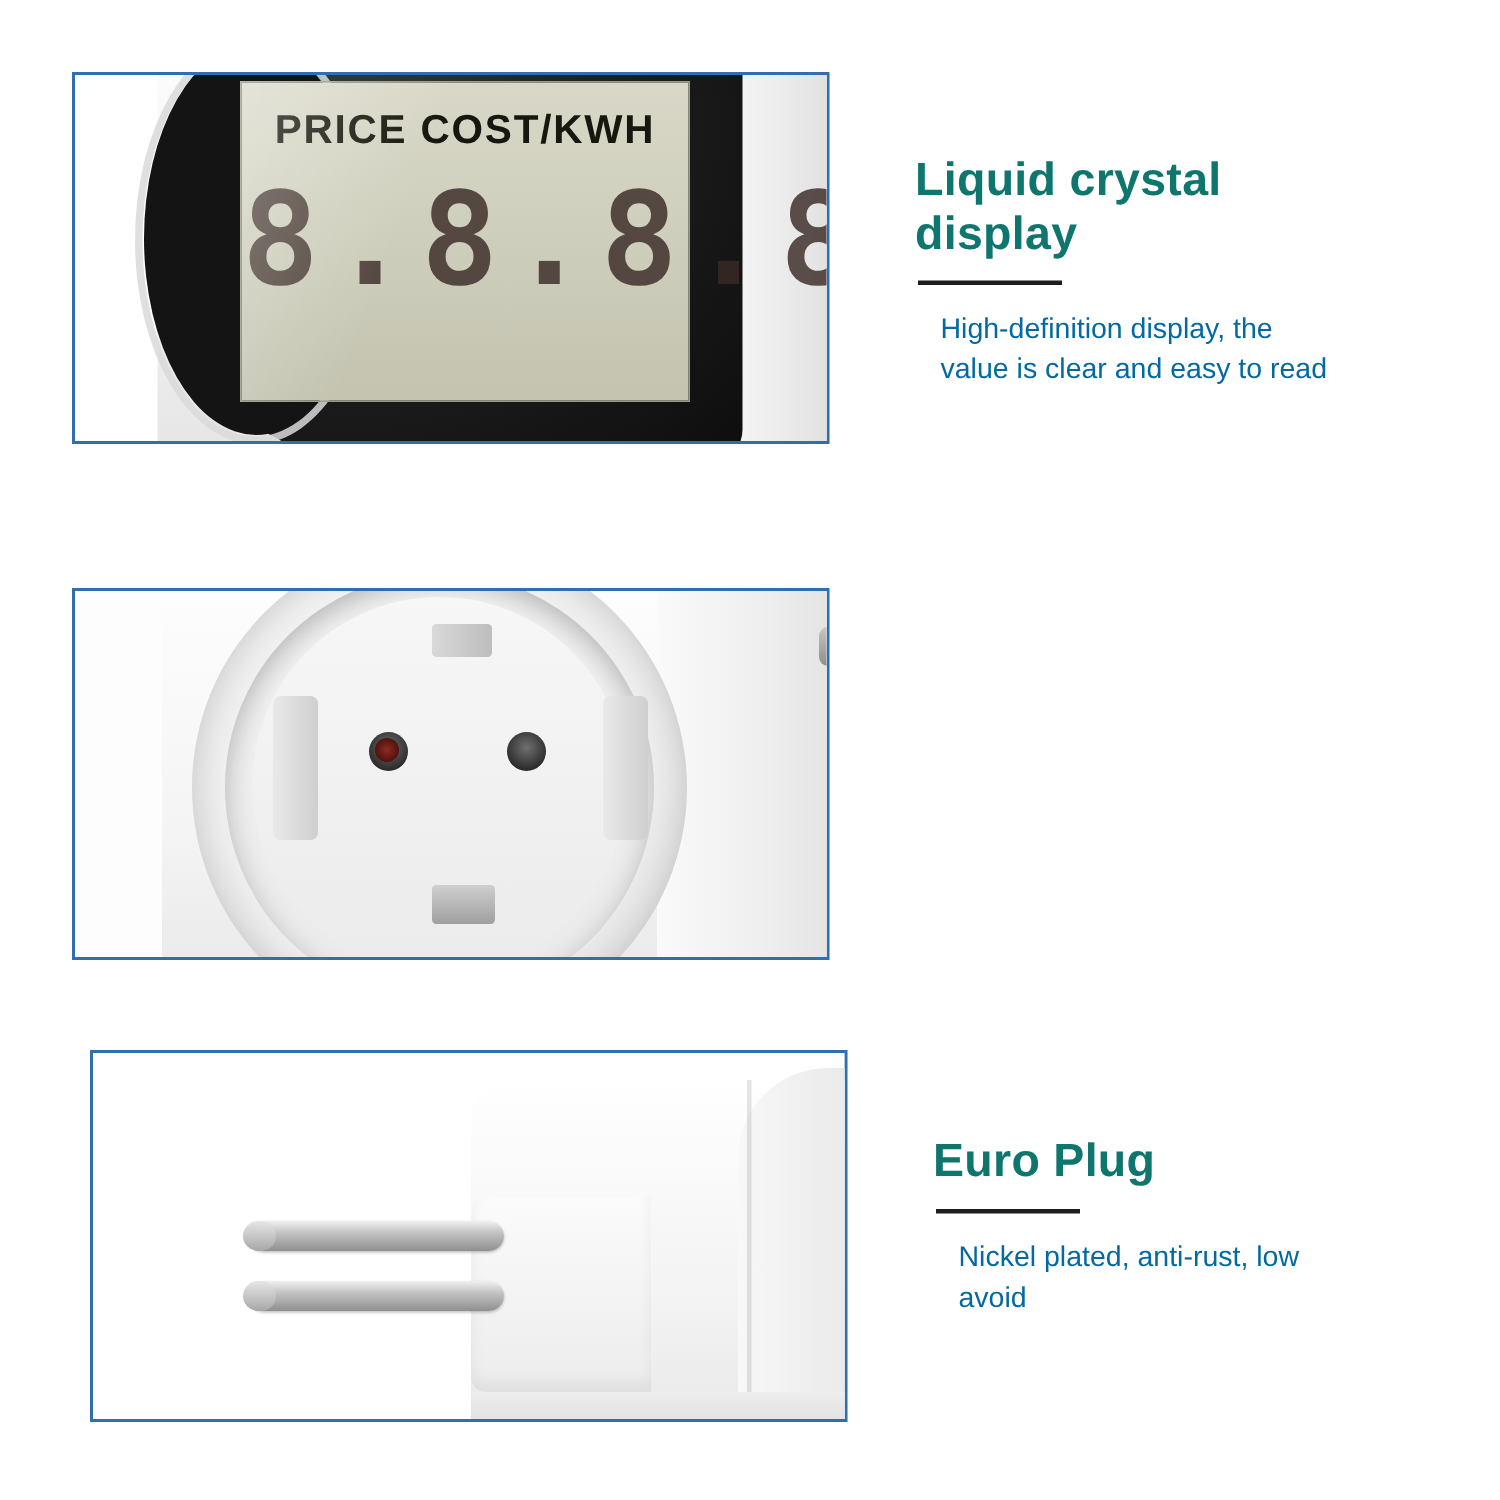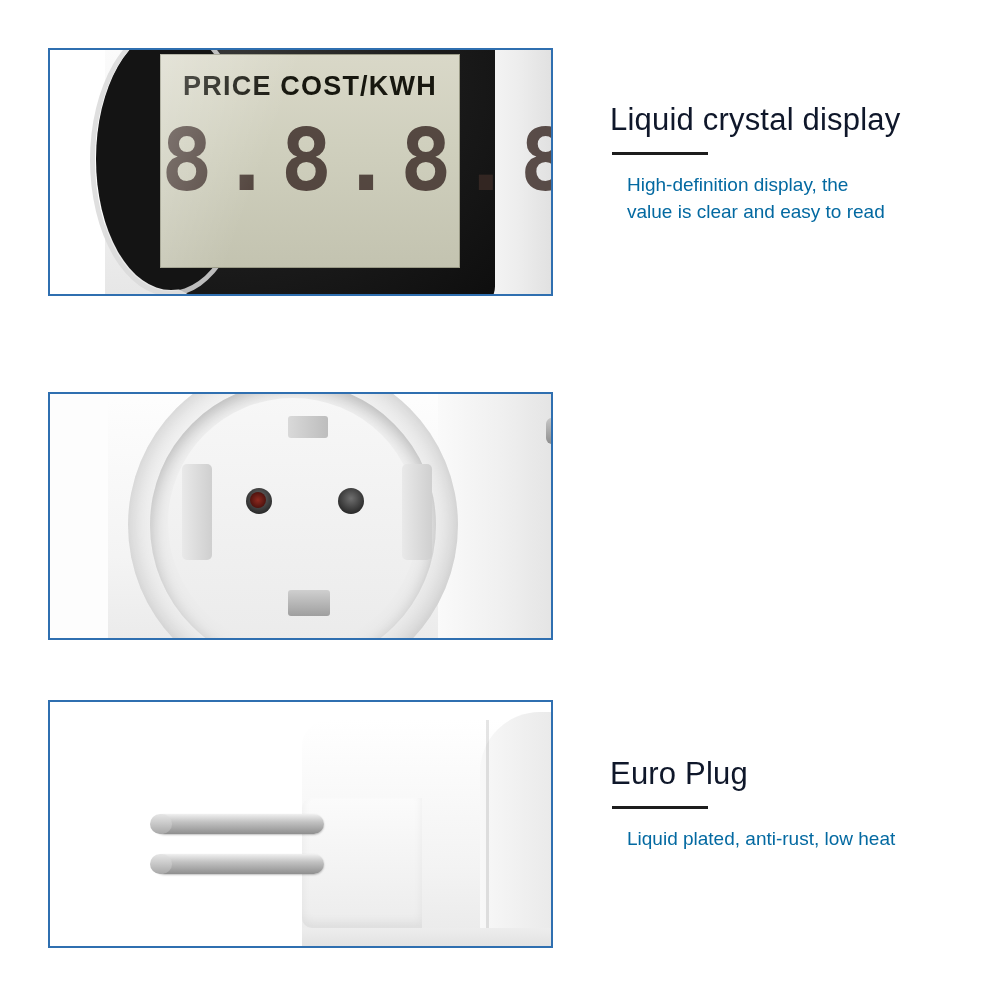--- a/index.html
+++ b/index.html
@@ -33,23 +33,23 @@
     overflow: hidden;
     background: #ffffff;
     flex: 0 0 auto;
   }
   .text-col {
     position: relative;
     box-sizing: border-box;
   }
   .feat-title {
     font-size: 31px;
-    font-weight: 400;
+    font-weight: 700;
     letter-spacing: 0.2px;
-    color: #0f172a;
+    color: #0f766e;
     margin: 0;
     line-height: 1.15;
   }
   .rule {
     width: 96px;
     height: 3px;
     background: #1d1d1d;
     margin: 14px 0 16px 2px;
   }
   .feat-body {
@@ -342,36 +342,36 @@
         <div class="hole" id="hole-left">
           <div class="hole-red" style="left:4px; top:4px;"></div>
         </div>
         <div class="hole" id="hole-right"></div>
         <div class="sock-pin"></div>
       </div>
     </div>
 
   </div>
 
-  <div class="feature" id="feature3" style="left:48px; top:700px;">
+  <div class="feature" id="feature3" style="left:60px; top:700px;">
 
     <div class="photo" id="photo3">
       <div class="plug-scene">
         <div class="plug-block"></div>
         <div class="plug-round"></div>
         <div class="plug-seam"></div>
         <div class="plug-collar"></div>
         <div class="pin" id="pin-top"></div>
         <div class="pin" id="pin-bot"></div>
         <div class="pin-cap" id="cap-top"></div>
         <div class="pin-cap" id="cap-bot"></div>
         <div class="plug-shadow"></div>
       </div>
     </div>
 
     <div class="text-col" style="width:360px; padding-left:57px; padding-top:56px;">
       <h2 class="feat-title">Euro Plug</h2>
       <div class="rule"></div>
-      <p class="feat-body">Liquid plated, anti-rust, low heat</p>
+      <p class="feat-body">Nickel plated, anti-rust, low avoid</p>
     </div>
   </div>
 
 </div>
 
 </body></html>

